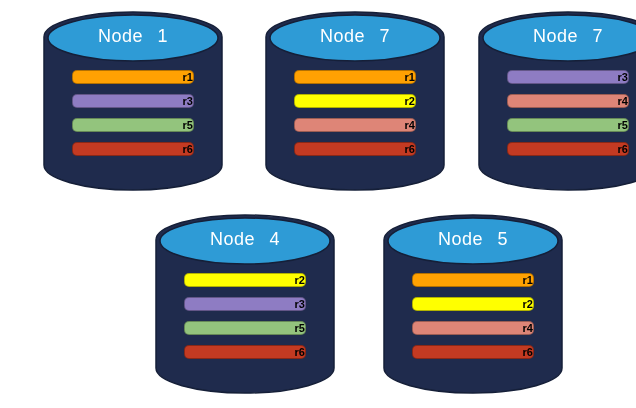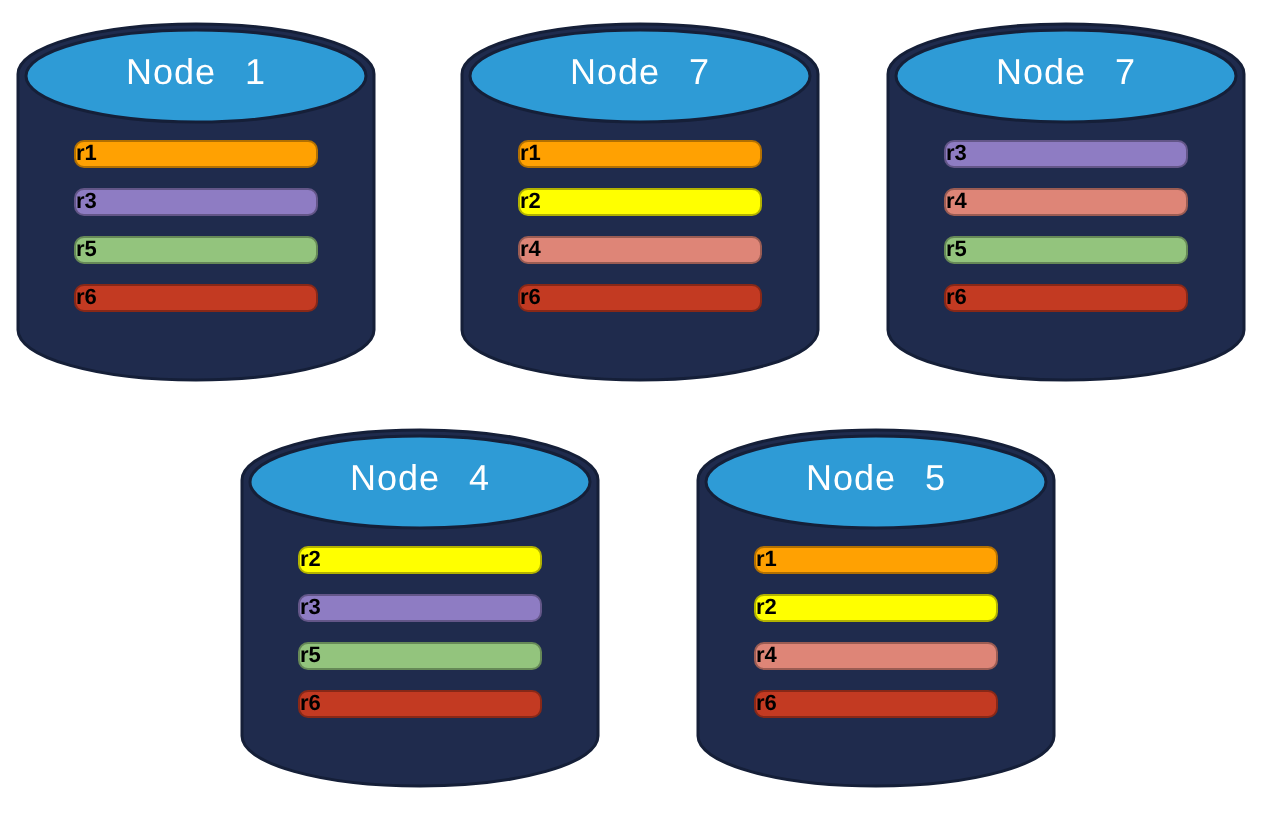--- a/index.html
+++ b/index.html
@@ -8,20 +8,21 @@
     width: 636px;
     height: 408px;
     background: #ffffff;
     overflow: hidden;
     font-family: "Liberation Sans", sans-serif;
   }
   .node {
     position: absolute;
     width: 180px;
     height: 180px;
+    margin-left: 35px;
   }
   .node svg.cyl {
     position: absolute;
     left: 0; top: 0;
     width: 180px; height: 180px;
     display: block;
   }
   .node .title {
     position: absolute;
     left: 0; top: 15px;
@@ -41,21 +42,21 @@
     z-index: 2;
   }
   .bar {
     position: relative;
     width: 122px;
     height: 14px;
     margin: 0 auto 10px auto;
     border-radius: 5px;
     border: 1px solid rgba(0,0,0,0.3);
     box-sizing: border-box;
-    text-align: left;
+    text-align: right;
     font-size: 11px;
     font-weight: bold;
     color: #000000;
     line-height: 12px;
   }
   .n1 { left: 8px;   top: 11px;  }
   .n2 { left: 230px; top: 11px;  }
   .n3 { left: 443px; top: 11px;  }
   .n4 { left: 120px; top: 214px; }
   .n5 { left: 348px; top: 214px; }

